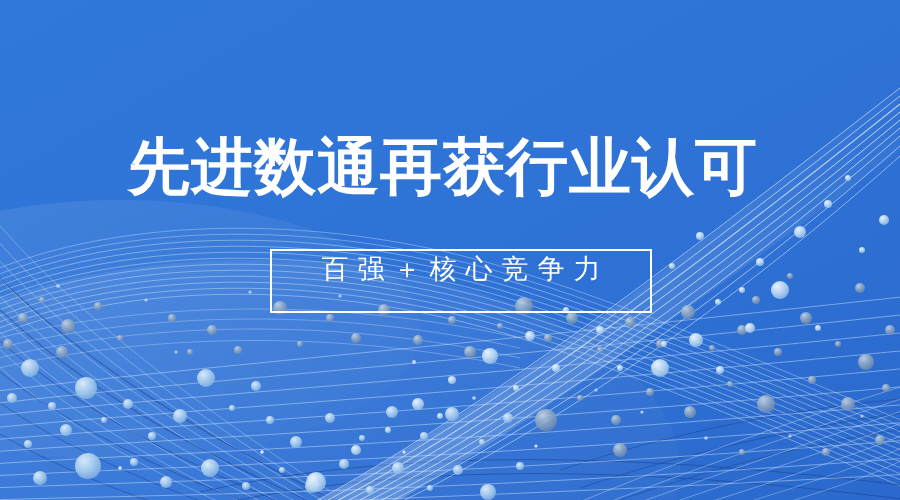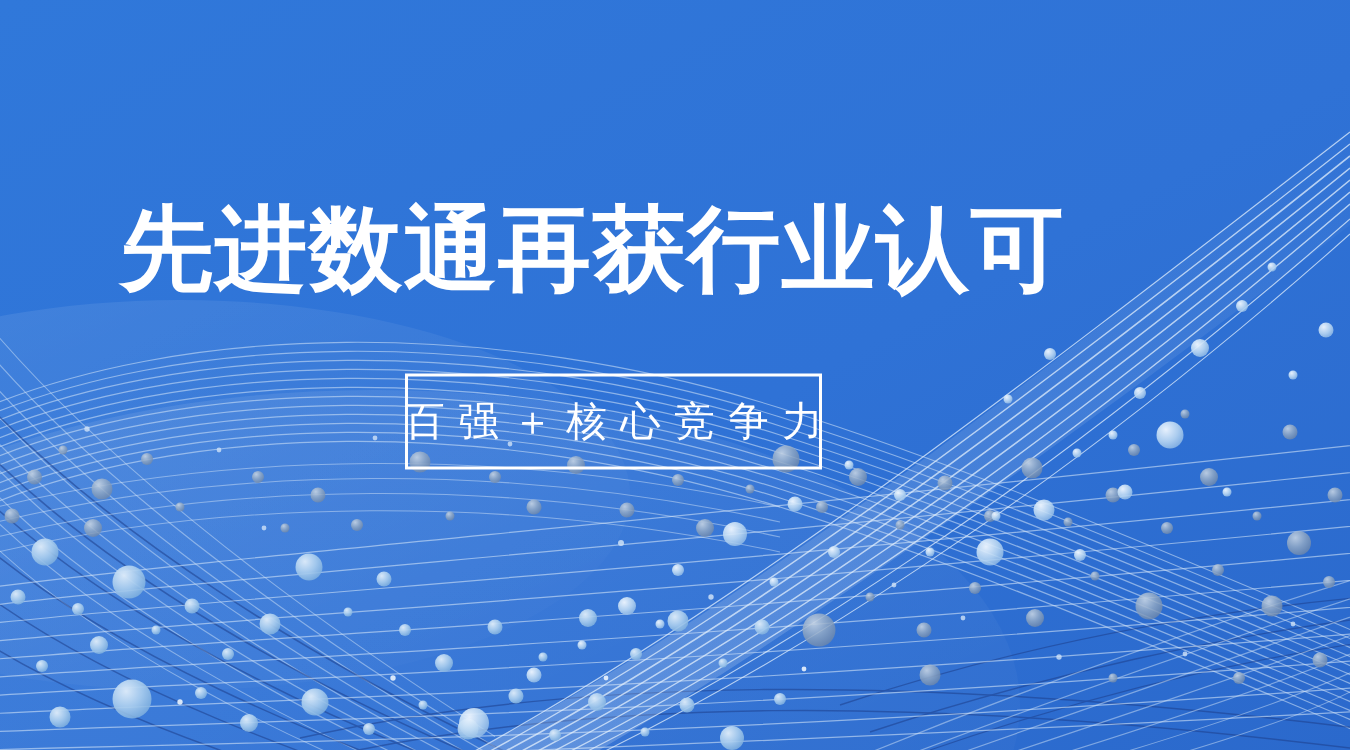--- a/index.html
+++ b/index.html
@@ -35,31 +35,32 @@
     left: 0;
     width: 790px;
     text-align: center;
     color: #ffffff;
     font-size: 62px;
     font-weight: bold;
     letter-spacing: 1px;
     line-height: 1.1;
     font-family: "Liberation Serif", "DejaVu Serif", serif;
     white-space: nowrap;
+    padding-left: 48px;
   }
   #subtitle-box {
     position: absolute;
     top: 249px;
     left: 270px;
-    width: 278px;
+    width: 382px;
     height: 64px;
     box-sizing: border-box;
     border: 2px solid #ffffff;
     display: flex;
-    align-items: center;
+    align-items: flex-start;
     justify-content: center;
   }
   #subtitle-text {
     color: #ffffff;
     font-size: 27px;
     font-weight: normal;
     letter-spacing: 9px;
     text-indent: 9px;
     font-family: "Liberation Serif", "DejaVu Serif", serif;
     white-space: nowrap;

